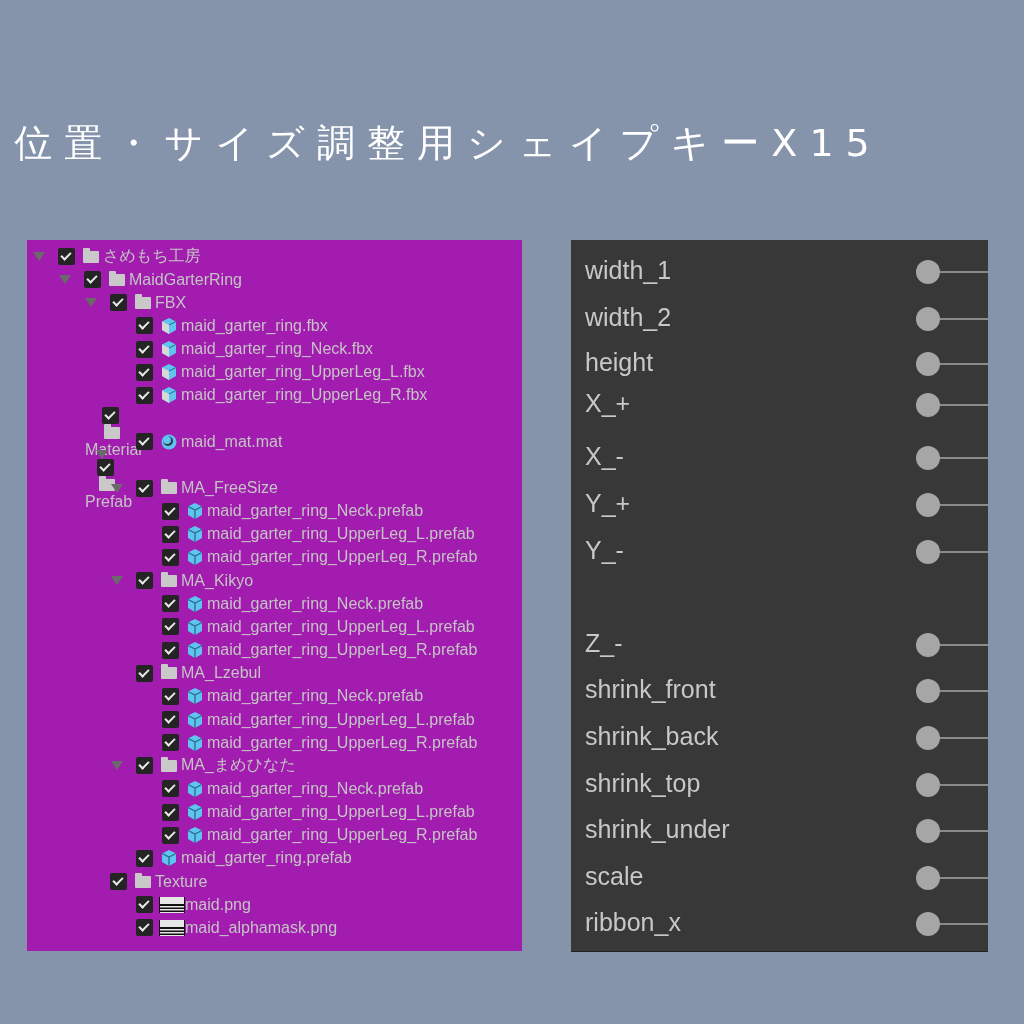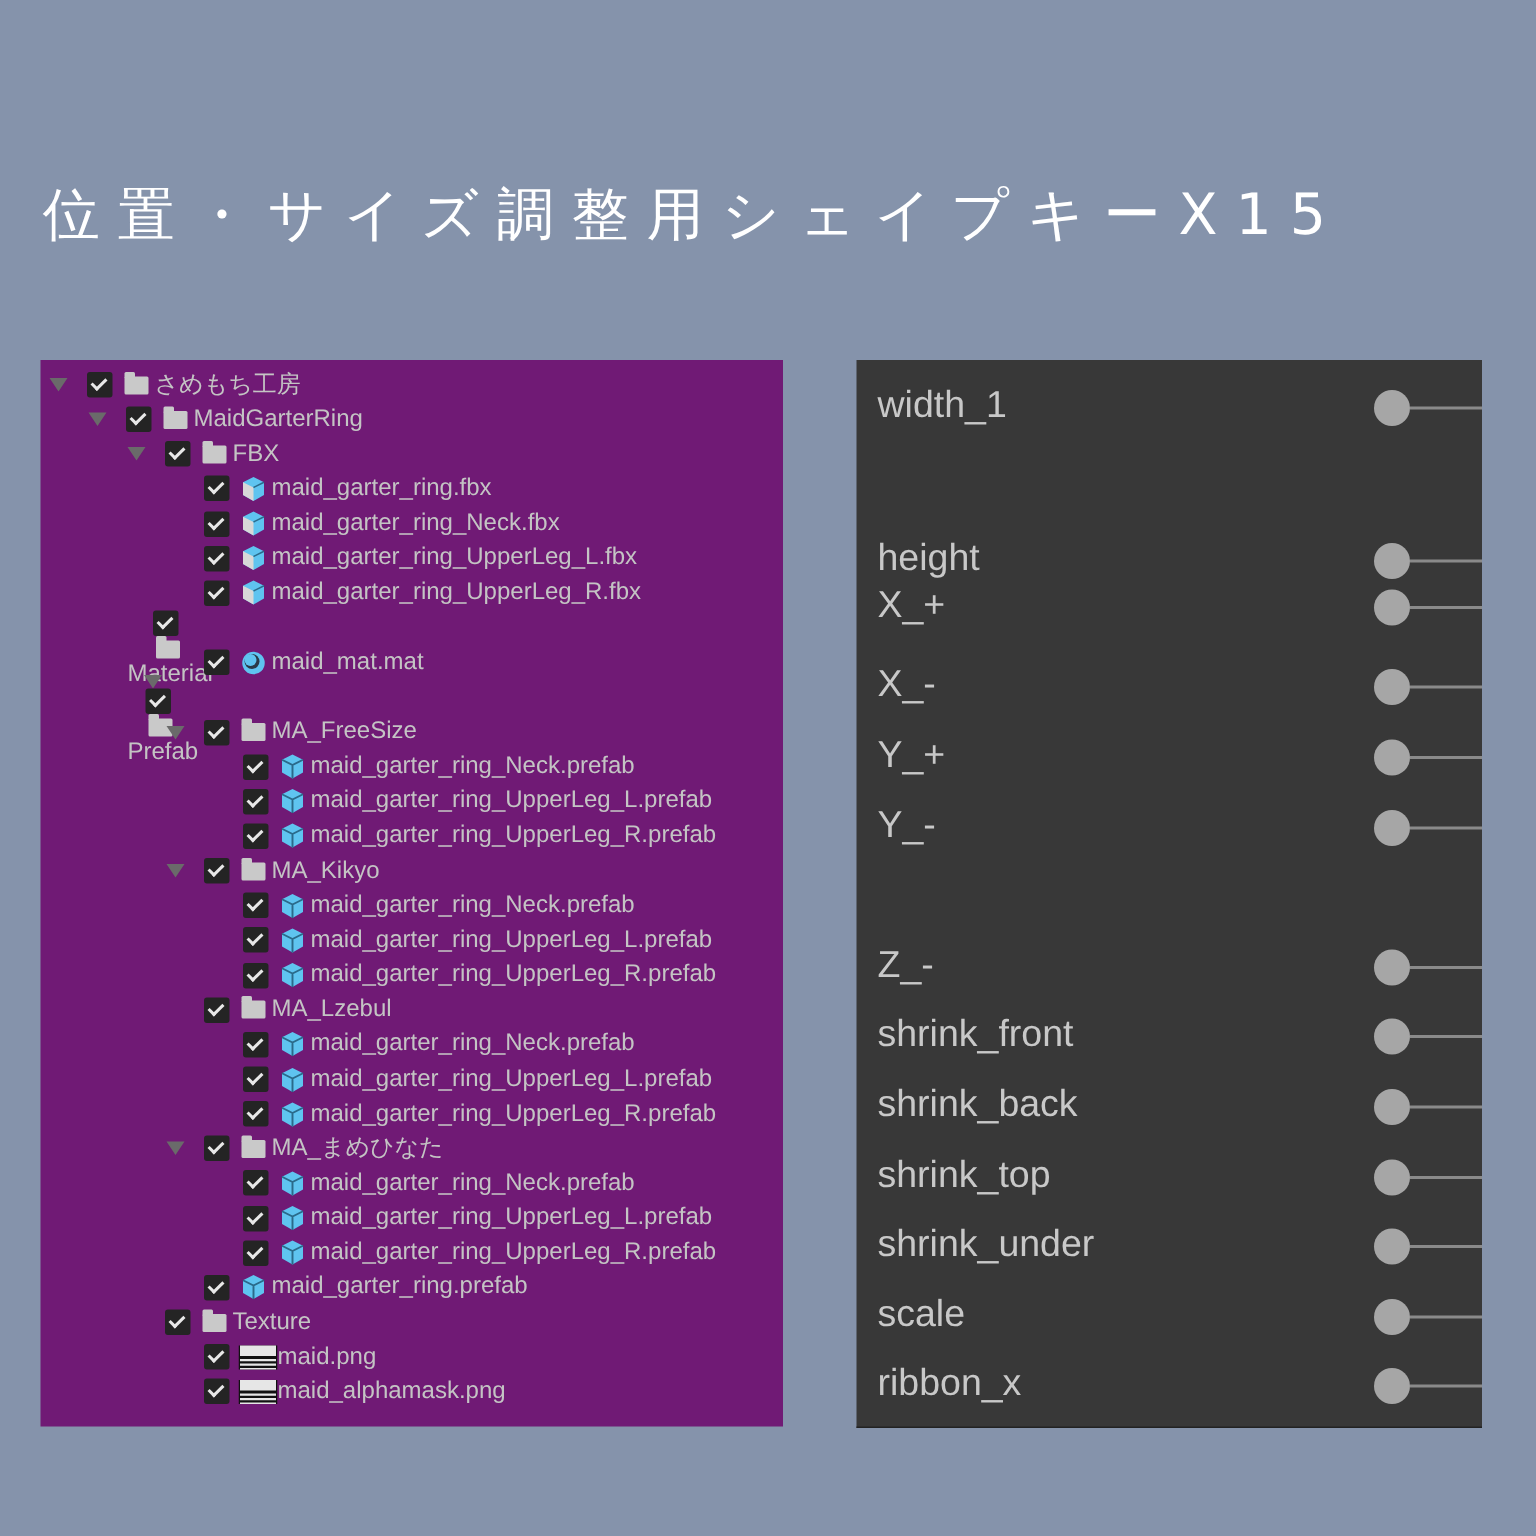--- a/index.html
+++ b/index.html
@@ -1,18 +1,18 @@
 <!DOCTYPE html>
 <html><head>
 <meta charset="utf-8">
 <style>
   html, body { margin:0; padding:0; }
   body { width:1024px; height:1024px; background:#8593ab; position:relative; overflow:hidden; font-family:"Liberation Sans","DejaVu Sans",sans-serif; }
-  .title { position:absolute; left:0; width:896px; top:118px; text-align:right; color:#ffffff; font-family:"DejaVu Sans",sans-serif; font-size:38px; letter-spacing:12px; font-weight:normal; }
-  .panel-left { position:absolute; left:27px; top:240px; width:495px; height:711px; background:#701a75; }
+  .title { position:absolute; left:0; width:896px; top:118px; text-align:center; color:#ffffff; font-family:"DejaVu Sans",sans-serif; font-size:38px; letter-spacing:12px; font-weight:normal; }
+  .panel-left { position:absolute; left:27px; top:240px; width:495px; height:711px; background:#a21caf; }
   .panel-right { position:absolute; left:571px; top:240px; width:417px; height:711px; background:#383838; border-bottom:1px solid #222; }
   .row { position:absolute; height:23px; display:flex; align-items:center; color:#c4c4c4; font-size:16px; white-space:nowrap; }
   .arrow { width:0; height:0; border-left:6px solid transparent; border-right:6px solid transparent; border-top:9px solid #6a6a6a; margin-right:13px; }
   .cb { width:17px; height:17px; background:#242424; border-radius:2px; position:relative; margin-right:6px; flex:none; }
   .cb::after { content:""; position:absolute; left:5px; top:2px; width:4px; height:8px; border-right:2px solid #e8e8e8; border-bottom:2px solid #e8e8e8; transform:rotate(45deg); }
   .ic { width:19px; height:17px; margin-right:3px; flex:none; display:flex; align-items:center; justify-content:center; }
   .folder { width:16px; height:12px; background:#c9c9c9; position:relative; border-radius:1px; }
   .folder::before { content:""; position:absolute; left:0; top:-3px; width:7px; height:4px; background:#c9c9c9; border-radius:1px 1px 0 0; }
   .sk-row { position:absolute; left:0; width:417px; height:47px; }
   .sk-label { position:absolute; left:14px; top:10px; color:#c8c8c8; font-size:25px; }
@@ -337,21 +337,26 @@
       <span>maid_alphamask.png</span>
     </div>
   </div>
 
 <div class="panel-right" id="keys">
     <div class="sk-row" style="top: 6px;">
       <span class="sk-label">width_1</span>
       <span class="sk-track"></span>
       <span class="sk-knob"></span>
     </div>
-    <div class="sk-row" style="top: 108px; text-align: right;">
+    <div class="sk-row" style="top: 52.6px;">
+      <span class="sk-label">width_2</span>
+      <span class="sk-track"></span>
+      <span class="sk-knob"></span>
+    </div>
+    <div class="sk-row" style="top: 98px; text-align: right;">
       <span class="sk-label">height</span>
       <span class="sk-track"></span>
       <span class="sk-knob"></span>
     </div>
     <div class="sk-row" style="top: 139px;">
       <span class="sk-label">X_+</span>
       <span class="sk-track"></span>
       <span class="sk-knob"></span>
     </div>
     <div class="sk-row" style="top: 192.4px;">

